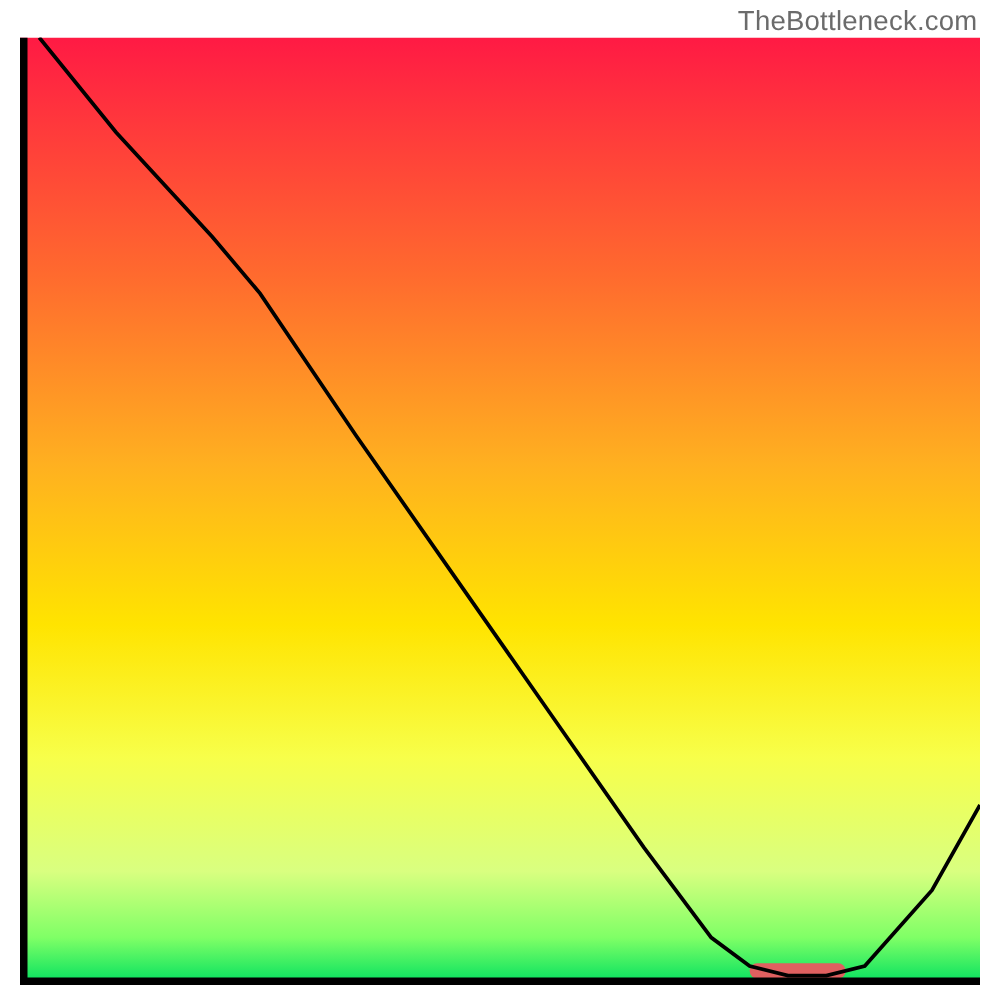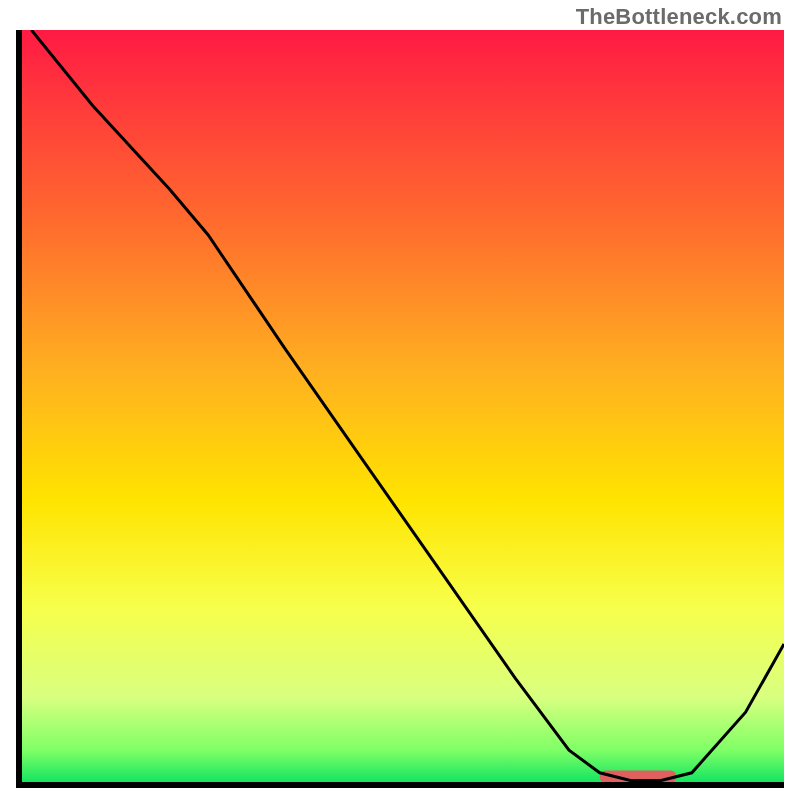--- a/index.html
+++ b/index.html
@@ -24,21 +24,21 @@
     left: 0;
     top: 0;
     width: 768px;
     height: 758px;
   }
   .watermark {
     position: absolute;
     top: 4px;
     right: 18px;
     font-size: 22px;
-    font-weight: 700;
+    font-weight: 400;
     color: #6b6b6b;
     letter-spacing: 0.2px;
     font-family: Arial, Helvetica, sans-serif;
     text-align: center;
   }
   svg { display: block; }
 </style>
 </head>
 <body>
 

